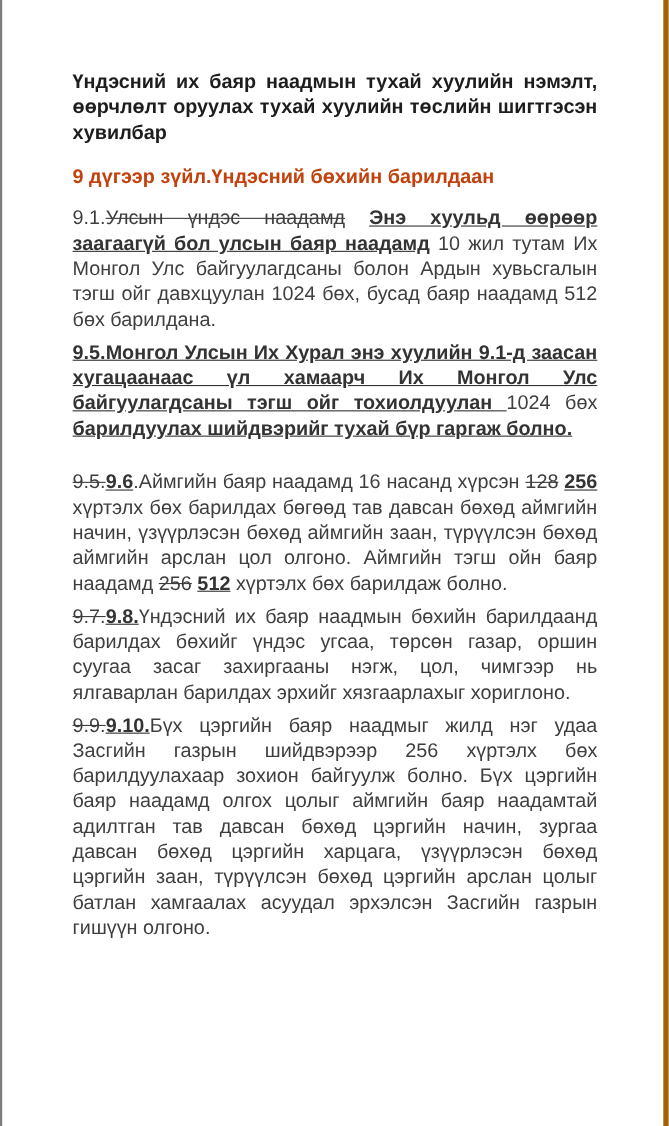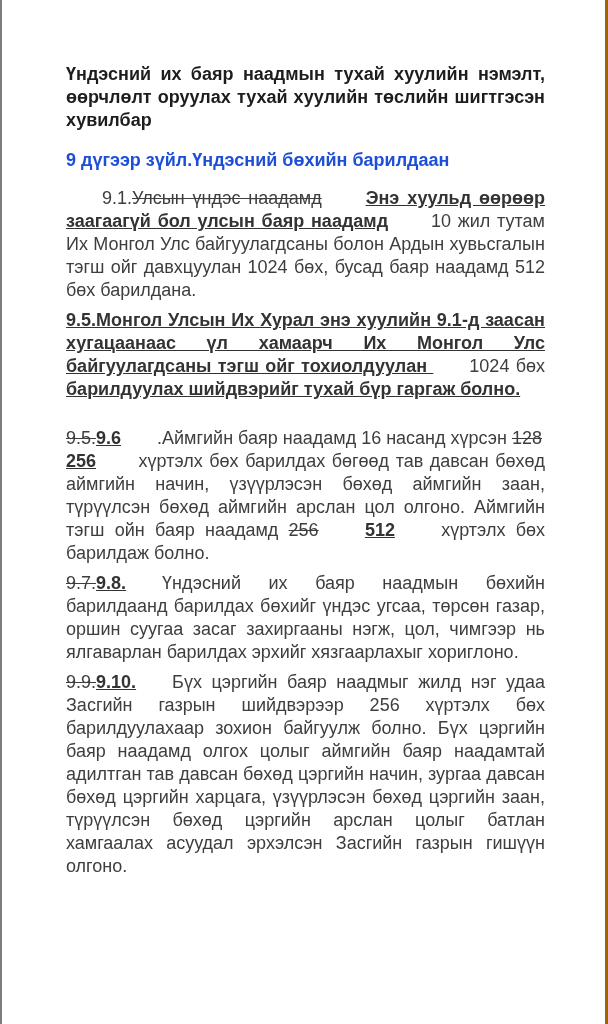--- a/index.html
+++ b/index.html
@@ -7,55 +7,55 @@
     padding: 0;
     background: #ffffff;
   }
   .page {
     position: relative;
     width: 608px;
     height: 1024px;
     box-sizing: border-box;
     background: #ffffff;
     border-left: 2px solid #7d7d7d;
-    border-right: 3px solid #a16207;
+    border-right: 5px solid #a16207;
     overflow: hidden;
     font-family: "Liberation Sans", sans-serif;
   }
   .content {
     box-sizing: border-box;
     padding: 63px 60px 0 64px;
   }
   .doc-title {
     margin: 0;
     font-size: 18px;
     line-height: 23px;
     font-weight: bold;
     color: #1d1d1d;
     text-align: justify;
   }
   .section-heading {
     margin: 17px 0 15px 0;
     font-size: 18px;
     line-height: 23px;
     font-weight: bold;
-    color: #1d4ed8;
+    color: #c2410c;
     text-align: left;
   }
   .body-text p.para {
     margin: 0 0 7px 0;
     font-size: 18px;
     line-height: 23px;
     color: #3e3e3e;
     text-align: justify;
   }
   .body-text p.para.gap-before {
     margin-top: 26px;
   }
-  .run.normal  { font-weight: 400; margin-left: 36px; }
+  .run.normal  { font-weight: 400; }
   .run.strike  { font-weight: 400; text-decoration: line-through; }
   .run.ins     { font-weight: 700; text-decoration: underline; color: #333333; }
   .run.bold    { font-weight: 700; color: #333333; text-decoration: underline; }
 </style>
 </head>
 <body>
 
 <div class="page">
   <div class="content">
     <p class="doc-title">Үндэсний их баяр наадмын тухай хуулийн нэмэлт, өөрчлөлт оруулах тухай хуулийн төслийн шигтгэсэн хувилбар</p>

